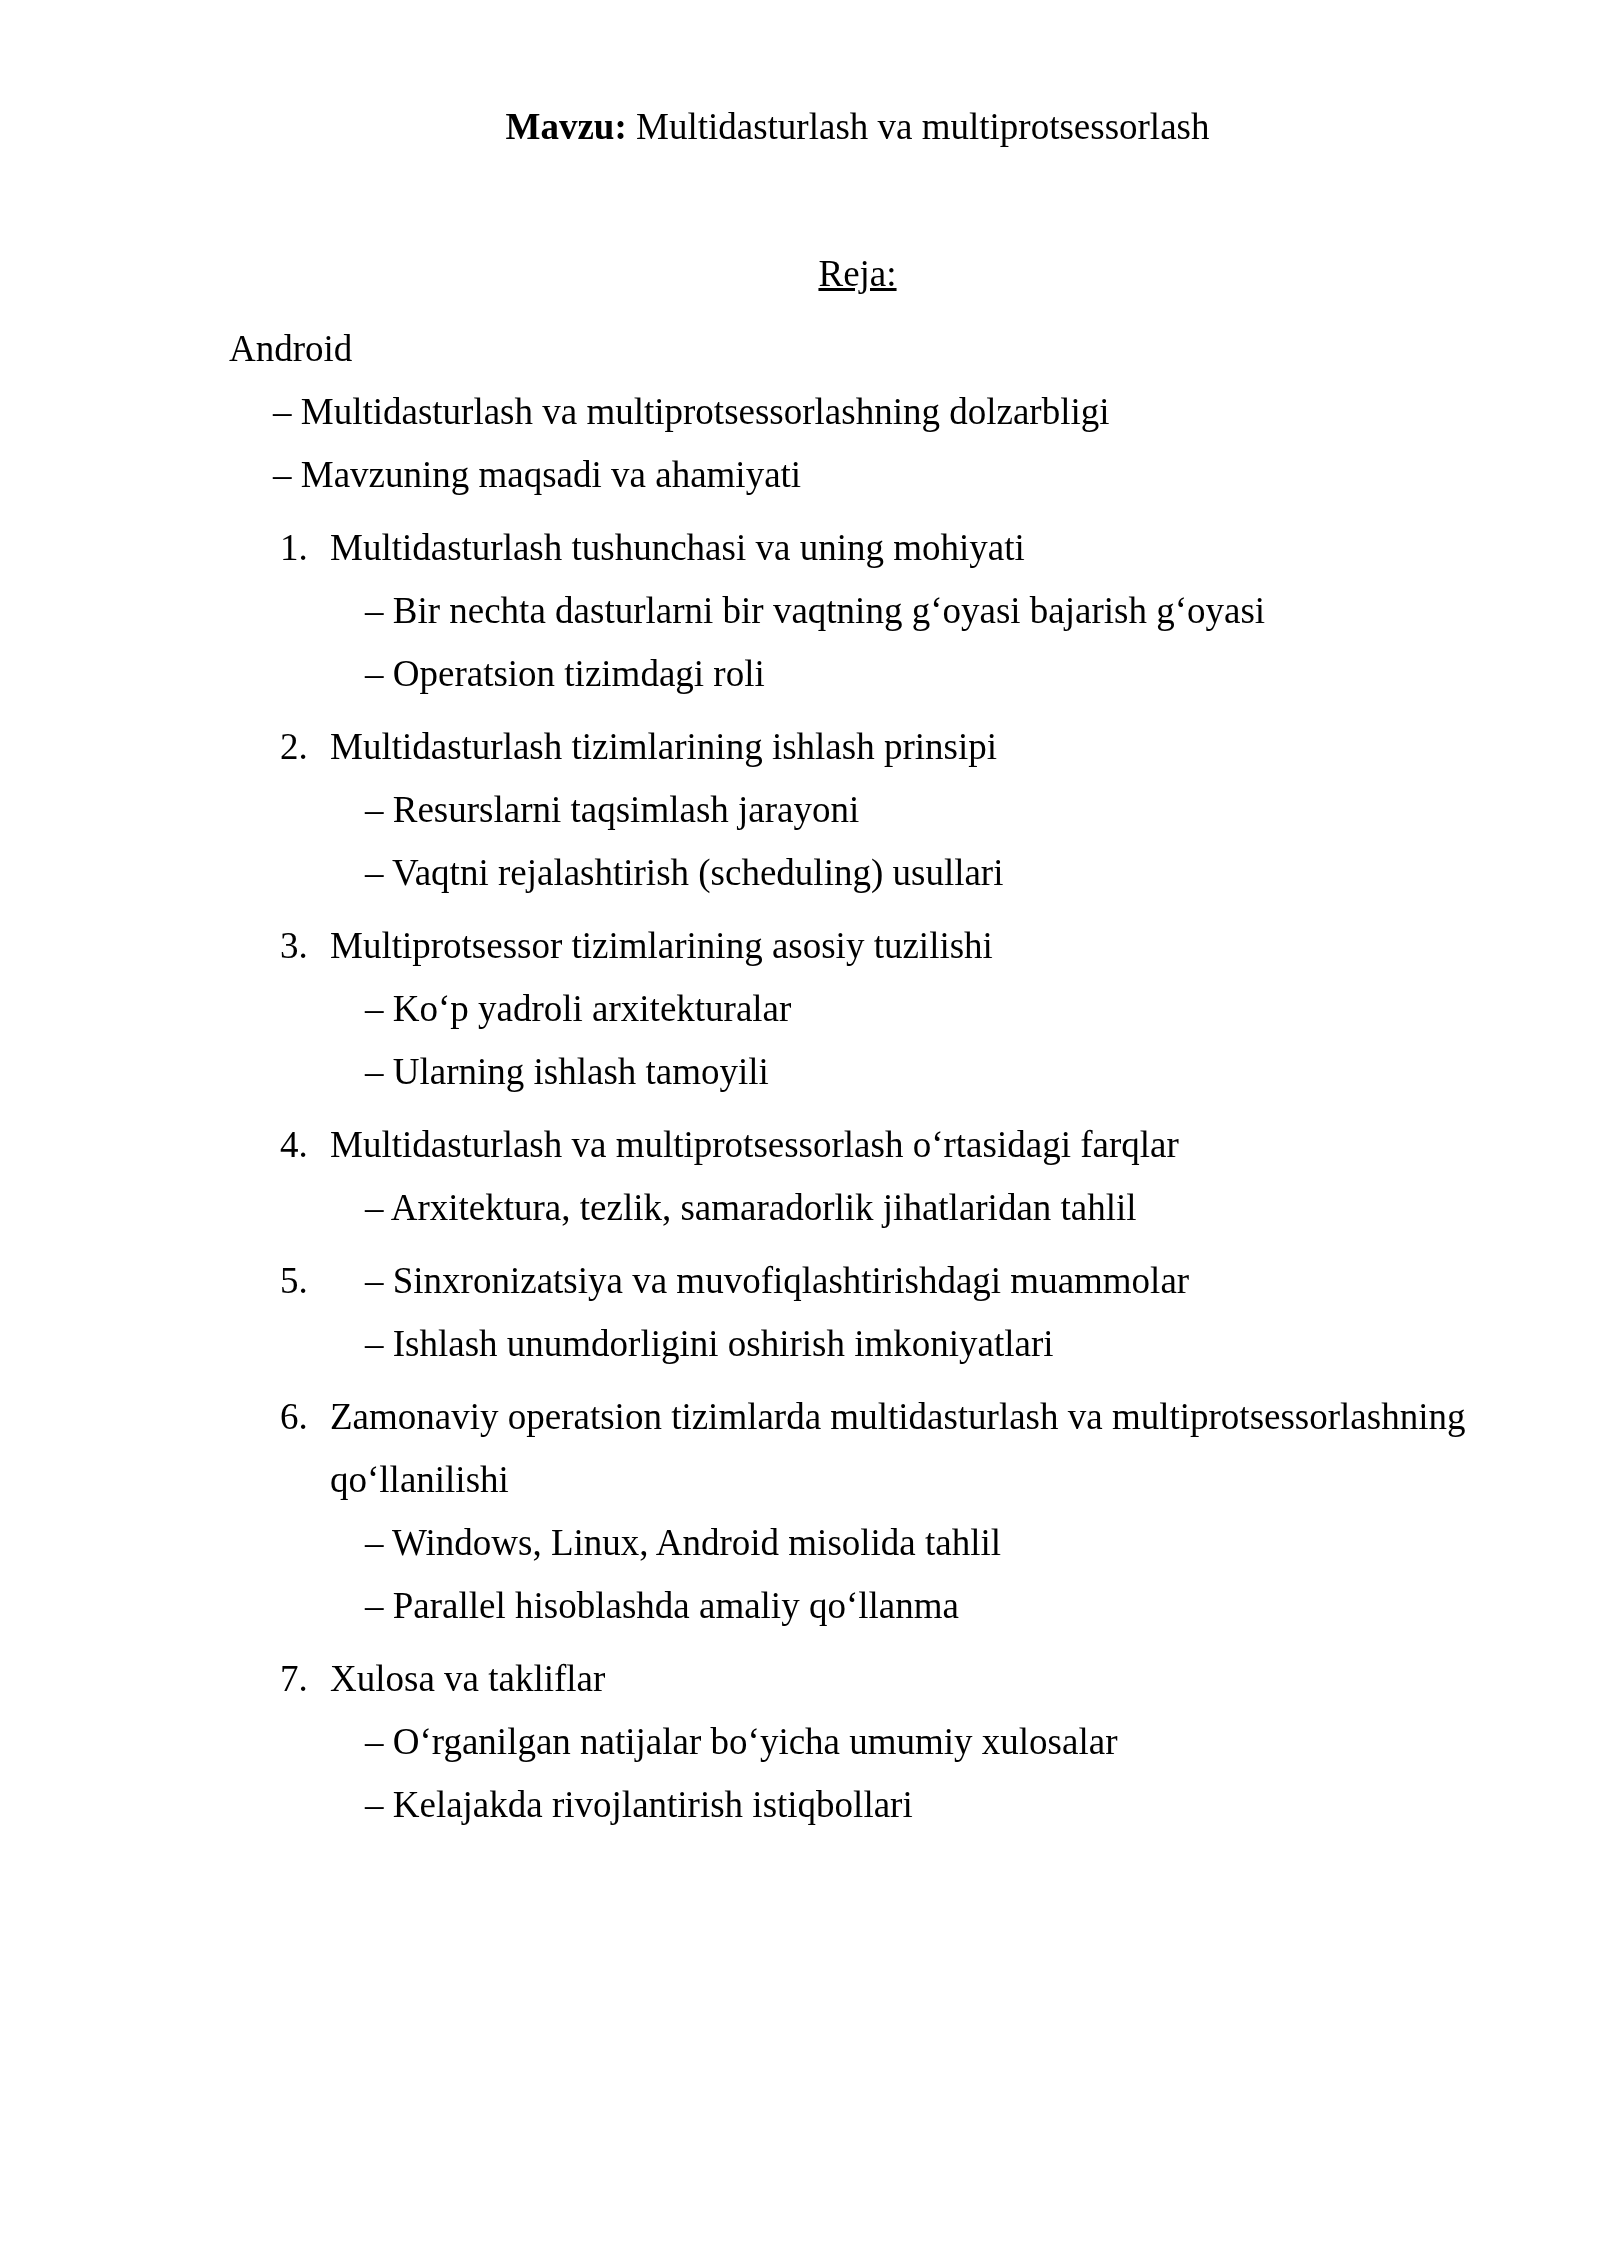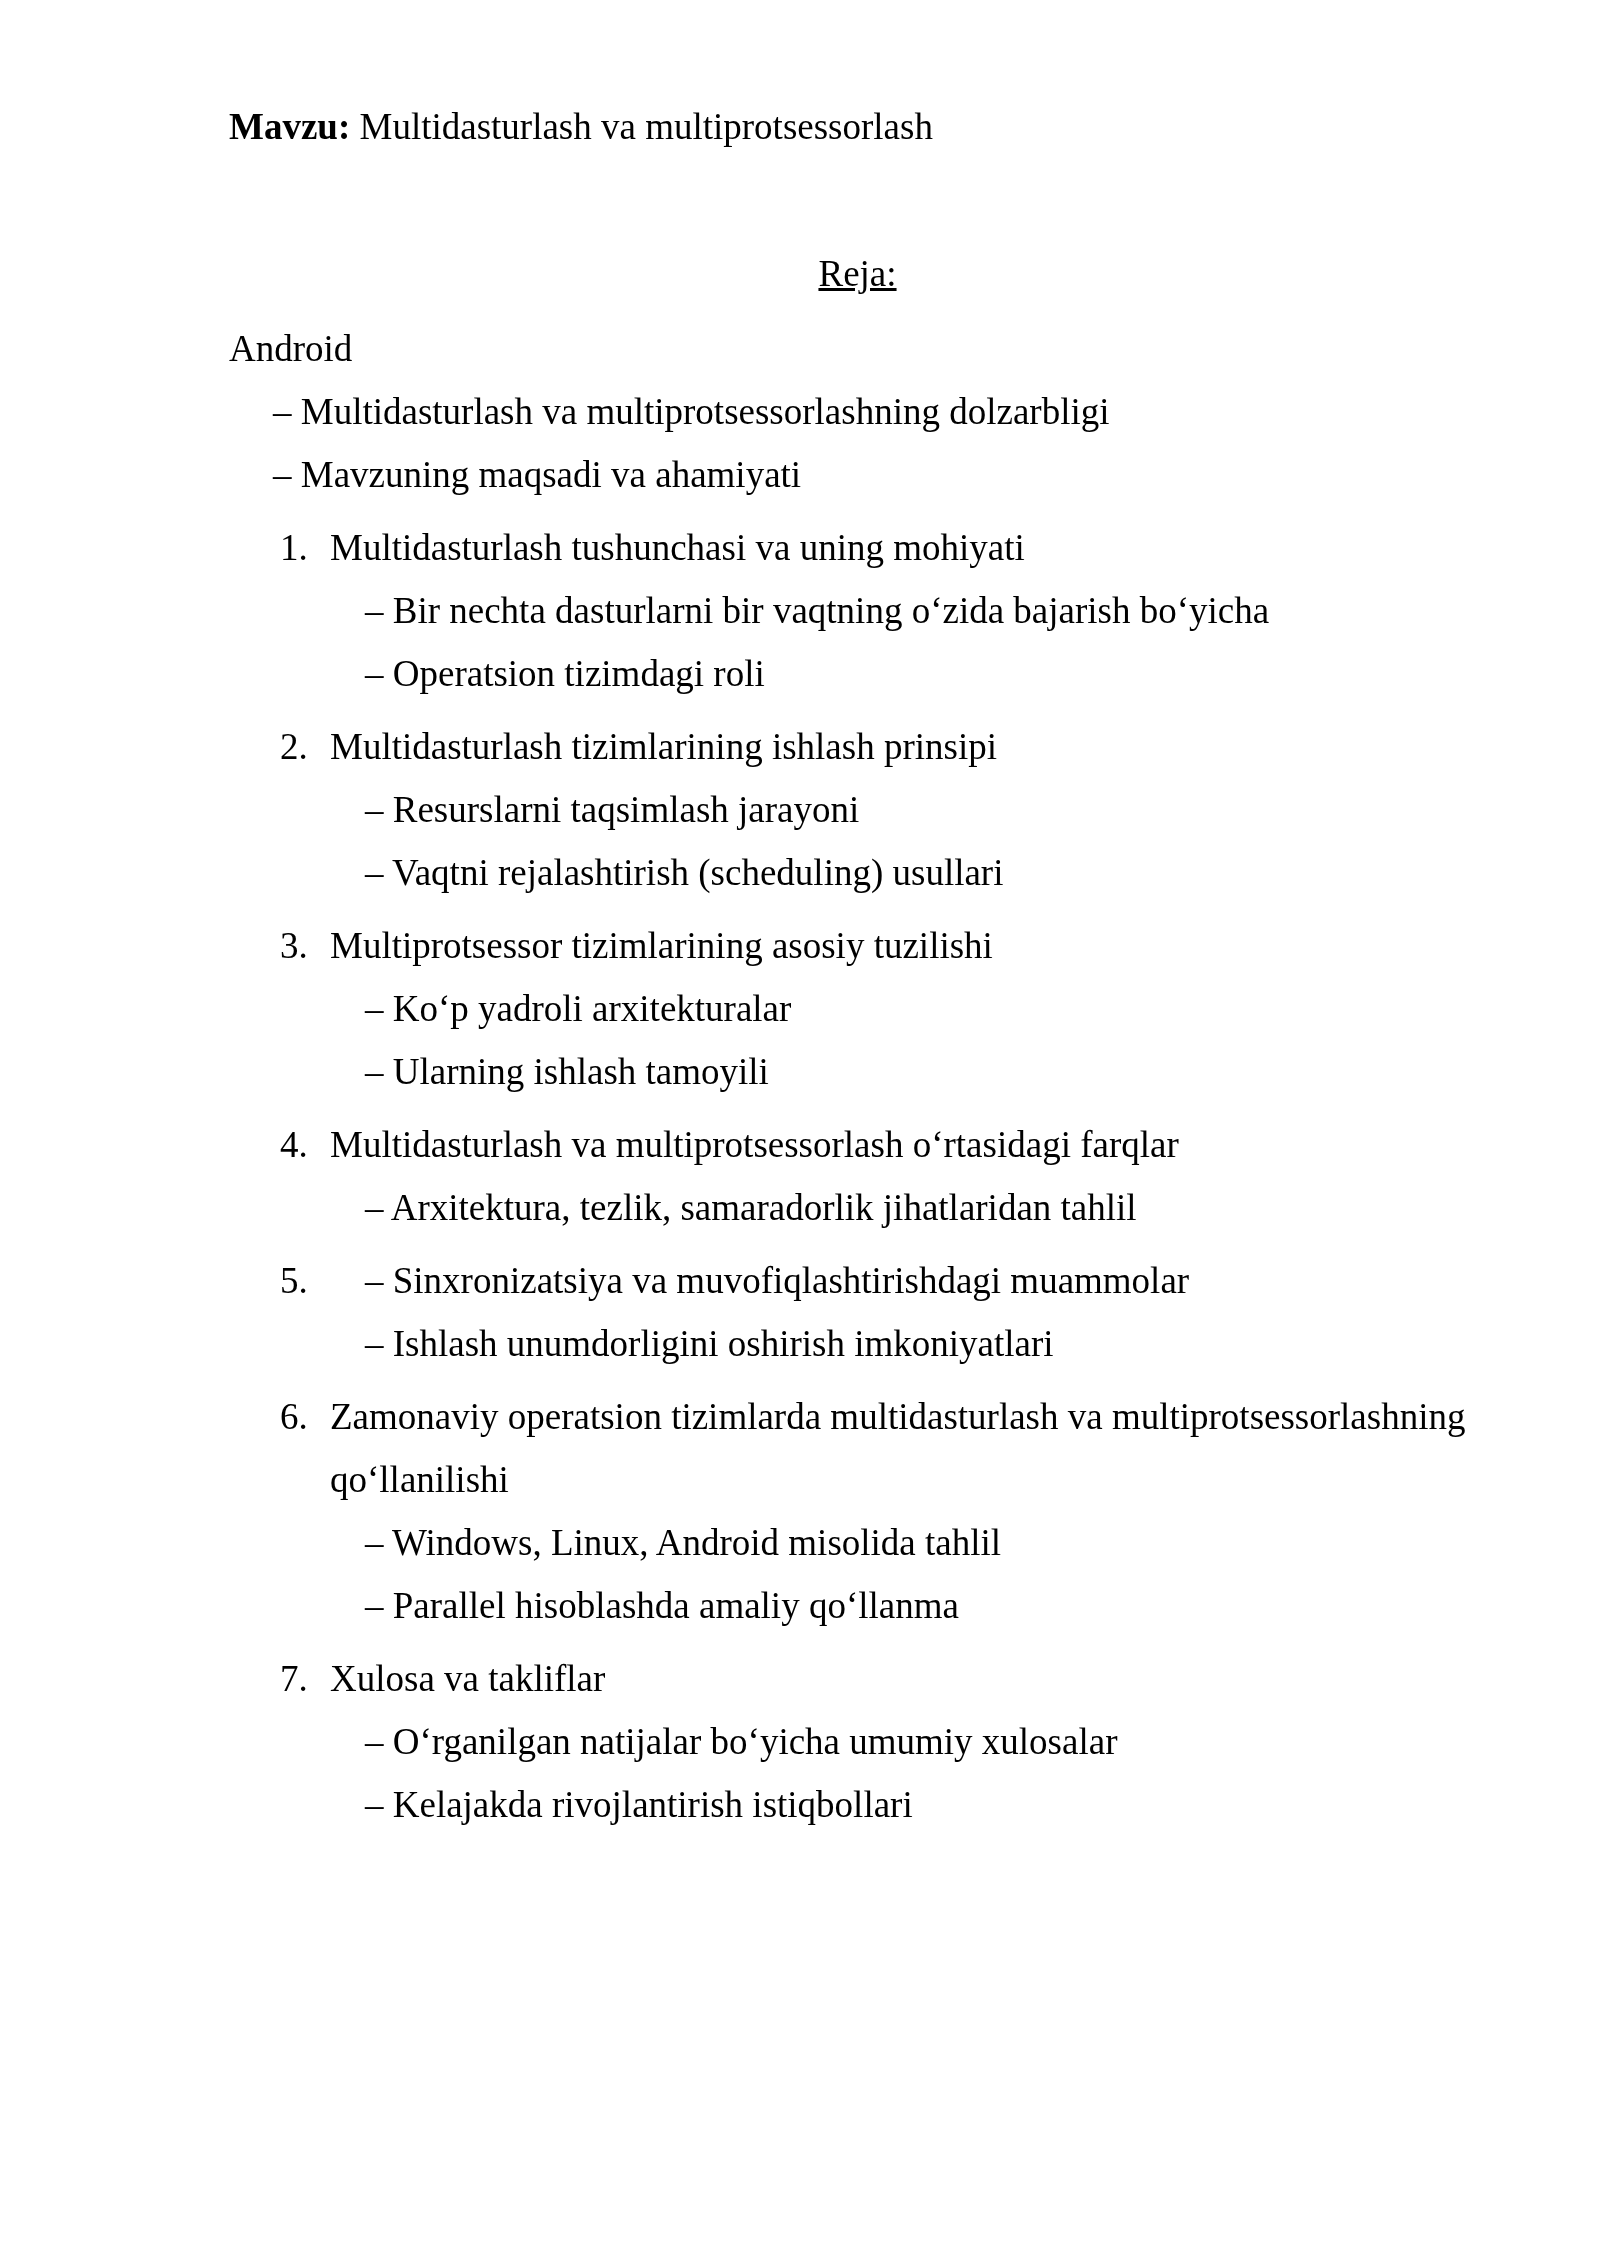--- a/index.html
+++ b/index.html
@@ -21,20 +21,21 @@
     height: 2262px;
     background: #ffffff;
   }
   .content {
     margin-left: 229px;
     margin-right: 114px;
   }
   p { margin: 0; line-height: 63px; }
 
   .doc-title {
+    text-align: center;
     margin-top: 95px;
   }
   .doc-title .bold { font-weight: bold; }
 
   .subtitle {
     text-align: center;
     margin-top: 84px;
     text-decoration: underline;
   }
 
@@ -66,21 +67,21 @@
 
     <p class="subtitle">Reja:</p>
 
     <p class="intro-heading">Android</p>
     <p class="intro-bullet">– Multidasturlash va multiprotsessorlashning dolzarbligi</p>
     <p class="intro-bullet">– Mavzuning maqsadi va ahamiyati</p>
 
     <div class="section">
       <span class="section-number">1.</span>
       <p class="section-title">Multidasturlash tushunchasi va uning mohiyati</p>
-      <p class="section-bullet">– Bir nechta dasturlarni bir vaqtning oʻzida bajarish boʻyicha</p>
+      <p class="section-bullet">– Bir nechta dasturlarni bir vaqtning gʻoyasi bajarish gʻoyasi</p>
       <p class="section-bullet">– Operatsion tizimdagi roli</p>
     </div>
 
     <div class="section">
       <span class="section-number">2.</span>
       <p class="section-title">Multidasturlash tizimlarining ishlash prinsipi</p>
       <p class="section-bullet">– Resurslarni taqsimlash jarayoni</p>
       <p class="section-bullet">– Vaqtni rejalashtirish (scheduling) usullari</p>
     </div>
 

